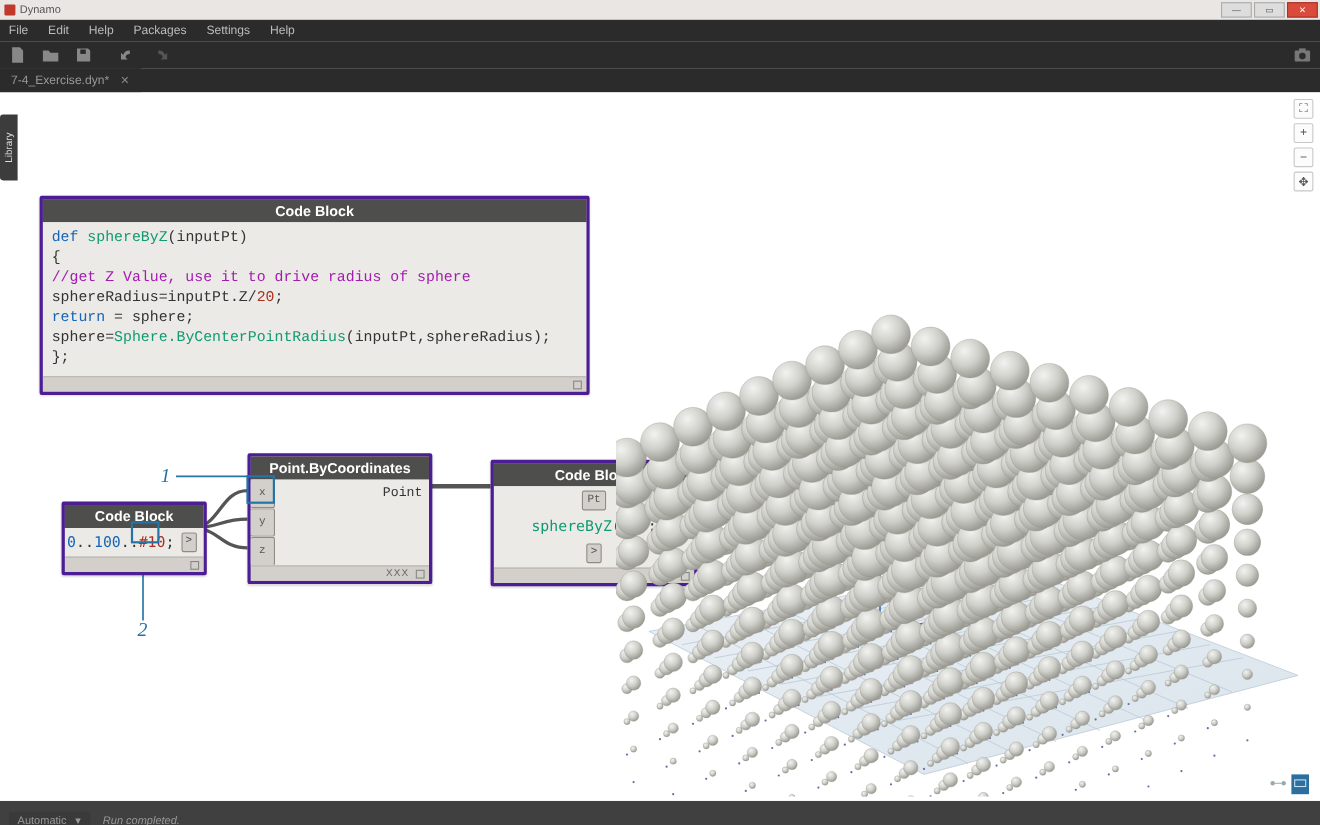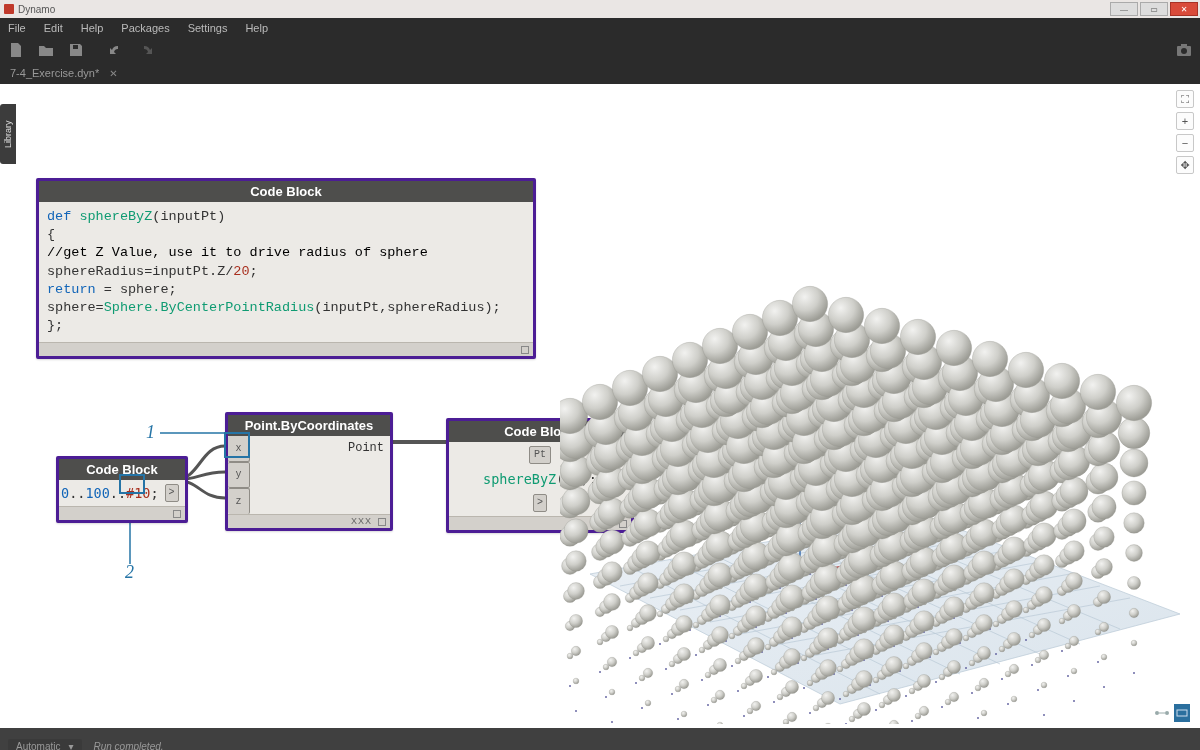--- a/index.html
+++ b/index.html
@@ -41,21 +41,21 @@
   .node { position: absolute; background: #d3d0cb; border: 3px solid #4c1d95; border-radius: 2px; box-shadow: 0 1px 2px rgba(0,0,0,0.15); }
   .node-header { background: #4e4e4c; color: #fff; text-align: center; font-weight: 700; font-size: 13px; padding: 3px 4px; }
   .node-body { padding: 6px 8px; font-family: Consolas, "Courier New", monospace; font-size: 13.5px; color: #333; background: #eceae6; line-height: 1.35; position: relative; }
   .node-foot { height: 14px; border-top: 1px solid #bab6ae; position: relative; background:#d3d0cb;}
   .node-foot .sq { position: absolute; right: 4px; top: 3px; width: 8px; height: 8px; border: 1px solid #888; }
   .port { width: 14px; height: 18px; background: #d3d0cb; border: 1px solid #8f8c86; border-radius: 2px; font-size: 10px; color: #555; display:flex; align-items:center; justify-content:center; }
 
   
   .tok-kw { color: #1265b8; }
   .tok-fn { color: #0f9b72; }
-  .tok-cm { color: #000000; }
+  .tok-cm { color: #a21caf; }
   .tok-num { color: #a82f1e; }
 
   
   .callout-label { position: absolute; font-style: italic; font-size: 18px; color: #2574a6; font-family: Georgia, serif; }
 
   
   .statusbar { height: 36px; background: #404040; display: flex; align-items: center; padding: 0 8px; gap: 12px; font-size: 10px; color: #999; }
   .statusbar .dropdown { background: #3a3a3a; padding: 2px 8px; border-radius: 2px; display:flex; align-items:center; gap:8px;}
   .statusbar .spacer { flex: 1; }
   .active { background:#2a6f9e; border-color:#2a6f9e; color:#cde;}

